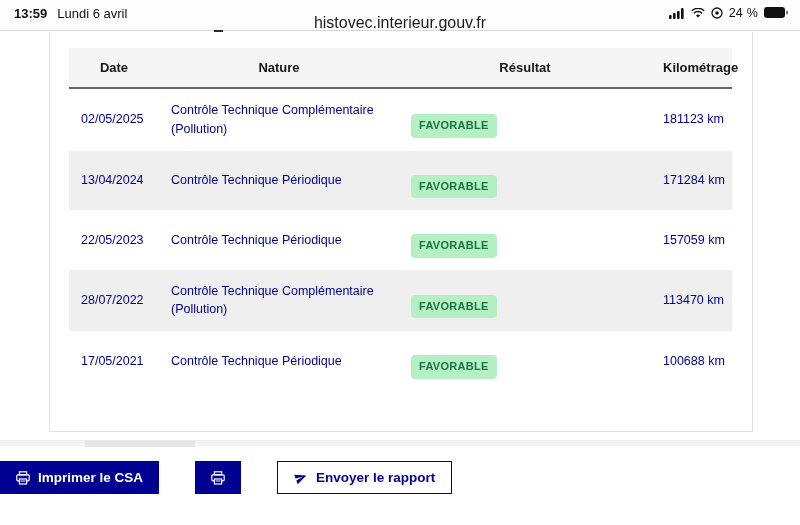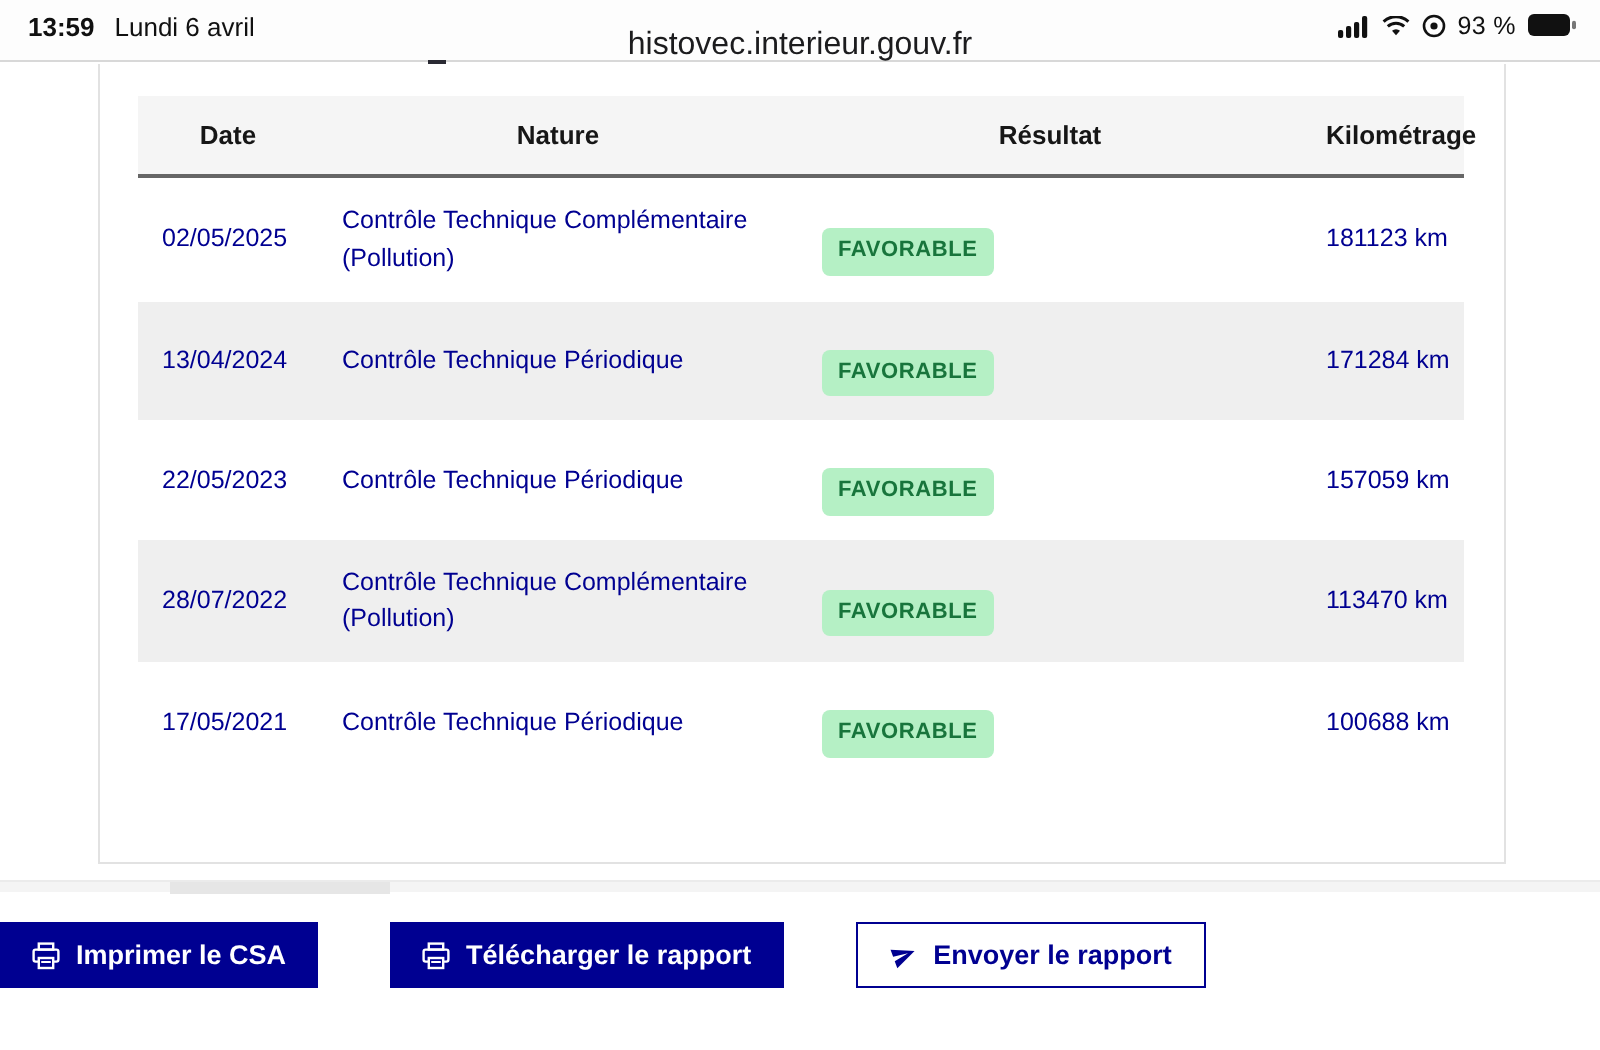--- a/index.html
+++ b/index.html
@@ -72,21 +72,21 @@
       </svg>
       <svg class="icon-svg" width="14" height="11" viewBox="0 0 14 11">
         <path d="M7 9.6 L9 7.4 A3 3 0 0 0 5 7.4 Z" fill="#111"></path>
         <path d="M2.9 5.2 A6 6 0 0 1 11.1 5.2" stroke="#111" stroke-width="1.5" fill="none"></path>
         <path d="M0.8 2.8 A9 9 0 0 1 13.2 2.8" stroke="#111" stroke-width="1.5" fill="none"></path>
       </svg>
       <svg class="icon-svg" width="12" height="12" viewBox="0 0 12 12">
         <circle cx="6" cy="6" r="5" stroke="#111" stroke-width="1.3" fill="none"></circle>
         <circle cx="6" cy="6" r="1.8" fill="#111"></circle>
       </svg>
-      <span class="battery-pct">93 %</span>
+      <span class="battery-pct">24 %</span>
       <svg class="icon-svg" width="24" height="12" viewBox="0 0 24 12">
         <rect x="0" y="0" width="21" height="11" rx="3" fill="#111"></rect>
         <rect x="22" y="3.4" width="2" height="4.2" rx="1" fill="#777"></rect>
       </svg>
     </div>
   </div>
   <div class="artifact"></div>
 
   <div class="card">
     <table>
@@ -149,21 +149,20 @@
       </svg>
       <span>Imprimer le CSA</span>
     </button>
     <button class="btn primary">
       <svg width="14" height="14" viewBox="0 0 14 14">
         <rect x="3.4" y="0.8" width="7.2" height="3" fill="none" stroke="#fff" stroke-width="1.2"></rect>
         <rect x="0.8" y="3.8" width="12.4" height="6" rx="1" fill="none" stroke="#fff" stroke-width="1.2"></rect>
         <rect x="3.4" y="8" width="7.2" height="5" fill="#000091" stroke="#fff" stroke-width="1.2"></rect>
         <line x1="4.6" y1="10" x2="9.4" y2="10" stroke="#fff" stroke-width="1"></line>
       </svg>
-      <span>Télécharger le rapport</span>
     </button>
     <button class="btn secondary">
       <svg width="14" height="14" viewBox="0 0 24 24">
         <path d="M3 20 L22 11 L3 3 L3 9.5 L16 11 L3 13.5 Z" fill="#000091" transform="rotate(-20 12 12)"></path>
       </svg>
       <span>Envoyer le rapport</span>
     </button>
   </div>
 
   <div class="footer-strip">

